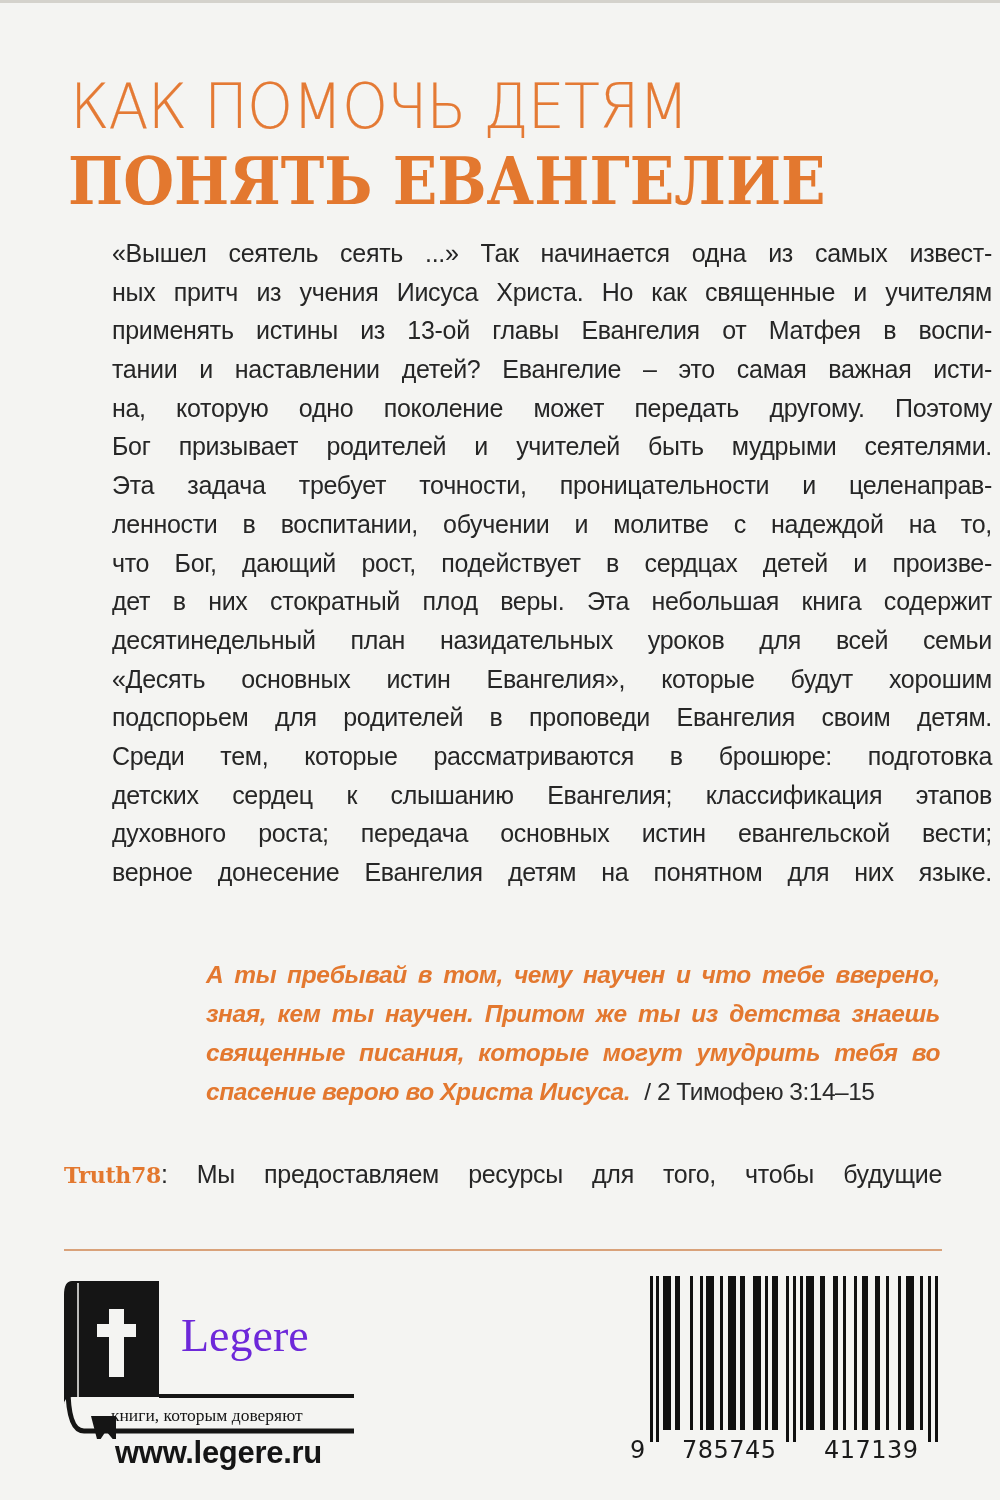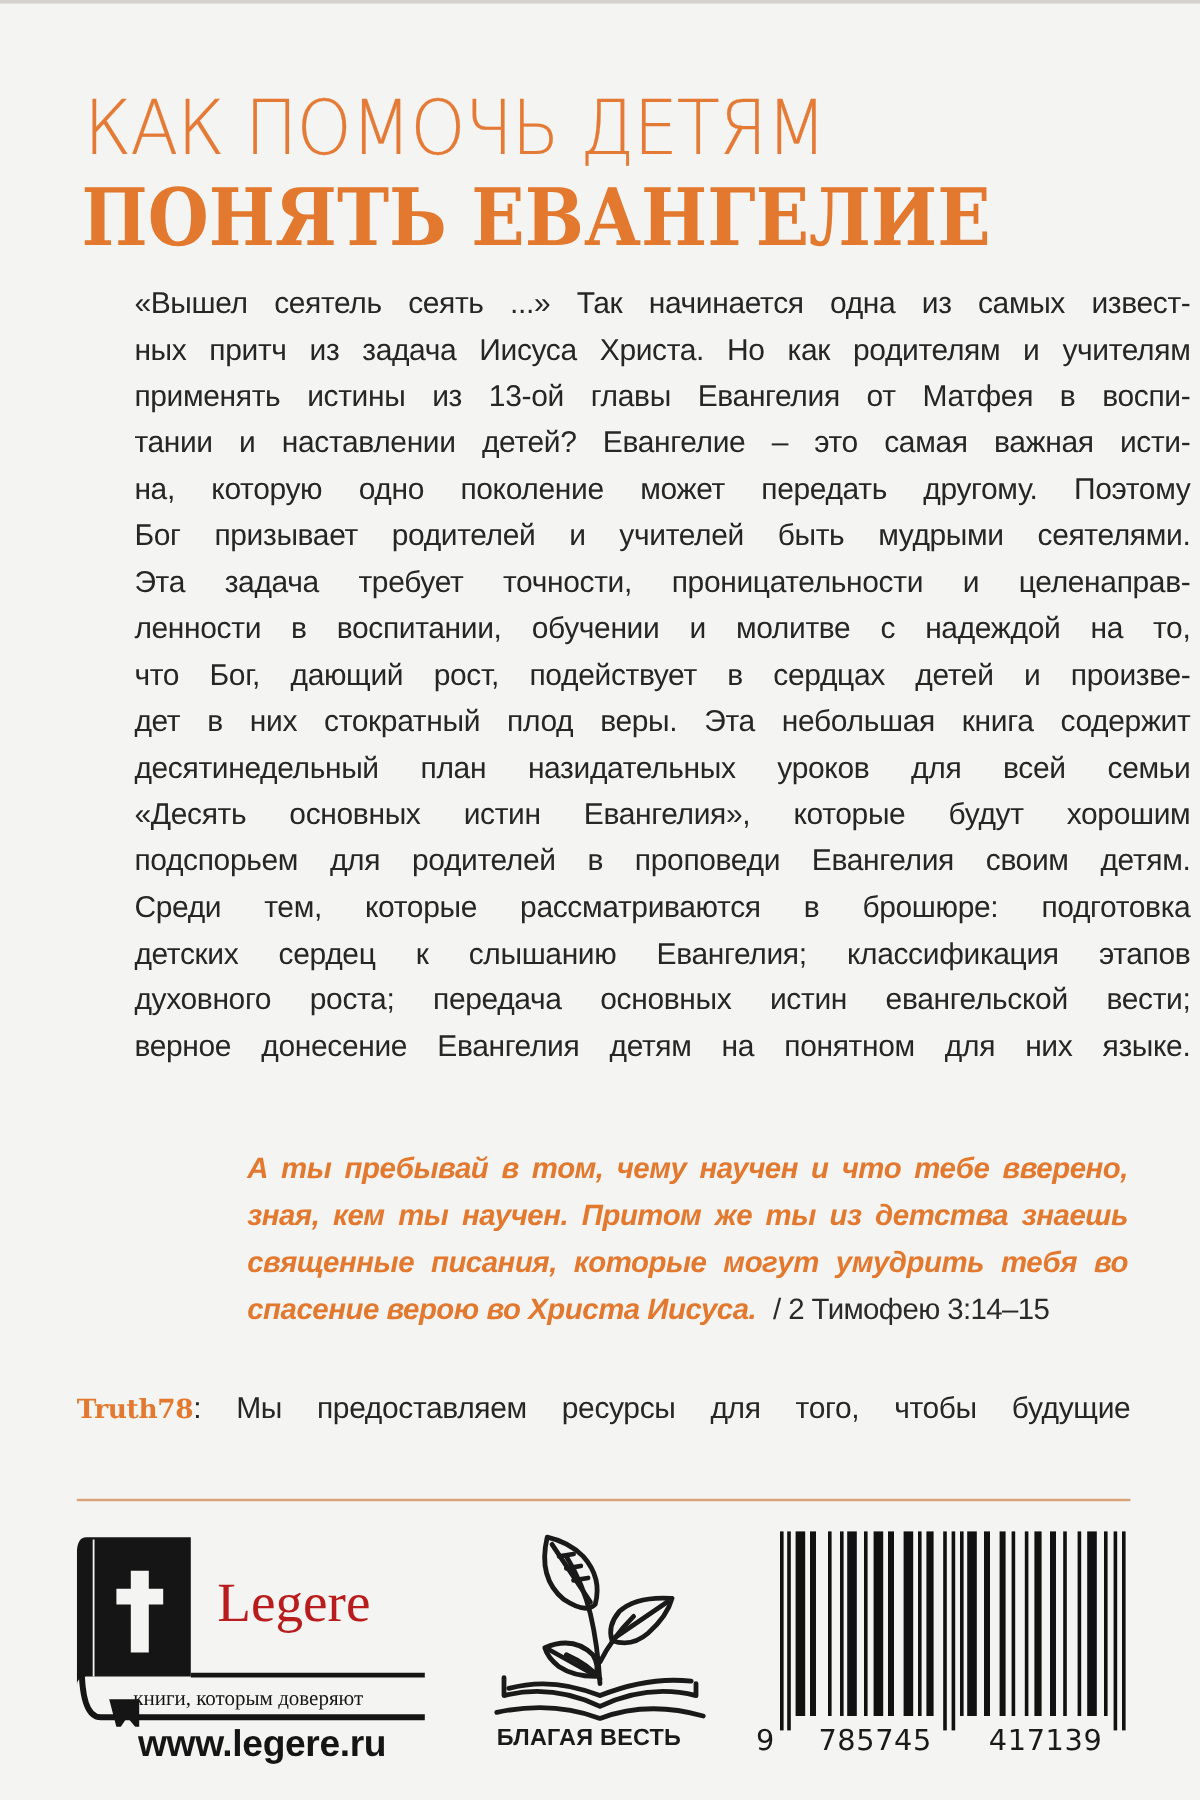--- a/index.html
+++ b/index.html
@@ -54,21 +54,21 @@
     .divider {
       position: absolute; left: 64px; top: 1246px; width: 878px; height: 2px;
       background: #d9a27a;
     }
 
     
     .legere { position: absolute; left: 64px; top: 1276px; width: 300px; height: 190px; }
     .legere .book { position: absolute; left: 0; top: 0; }
     .legere .name {
       position: absolute; left: 117px; top: 30px;
-      font-family: "Liberation Serif", serif; font-size: 46px; color: #b91c1c;
+      font-family: "Liberation Serif", serif; font-size: 46px; color: #6d28d9;
     }
     .legere .tag {
       position: absolute; left: 47px; top: 126px;
       font-family: "Liberation Serif", serif; font-size: 17.5px; color: #151515; white-space: nowrap;
     }
     .legere .url {
       position: absolute; left: 51px; top: 156px;
       font-family: "Liberation Sans", sans-serif; font-weight: bold; font-size: 31px; color: #151515; white-space: nowrap;
       letter-spacing: -0.3px;
     }
@@ -96,21 +96,21 @@
 </head>
 <body>
 
 <div class="page">
 
   <div class="title-1">КАК ПОМОЧЬ ДЕТЯМ</div>
   <div class="title-2">ПОНЯТЬ ЕВАНГЕЛИЕ</div>
 
   <div class="body-text">
     <span class="ln">«Вышел сеятель сеять ...» Так начинается одна из самых извест-</span>
-    <span class="ln">ных притч из задача Иисуса Христа. Но как родителям и учителям</span>
+    <span class="ln">ных притч из учения Иисуса Христа. Но как священные и учителям</span>
     <span class="ln">применять истины из 13-ой главы Евангелия от Матфея в воспи-</span>
     <span class="ln">тании и наставлении детей? Евангелие – это самая важная исти-</span>
     <span class="ln">на, которую одно поколение может передать другому. Поэтому</span>
     <span class="ln">Бог призывает родителей и учителей быть мудрыми сеятелями.</span>
     <span class="ln">Эта задача требует точности, проницательности и целенаправ-</span>
     <span class="ln">ленности в воспитании, обучении и молитве с надеждой на то,</span>
     <span class="ln">что Бог, дающий рост, подействует в сердцах детей и произве-</span>
     <span class="ln">дет в них стократный плод веры. Эта небольшая книга содержит</span>
     <span class="ln">десятинедельный план назидательных уроков для всей семьи</span>
     <span class="ln">«Десять основных истин Евангелия», которые будут хорошим</span>
@@ -146,45 +146,20 @@
       <path d="M95 117 H290" fill="none" stroke="#151515" stroke-width="4"></path>
       <path d="M20 125 Q12 125 12 135 Q12 144 22 144 H36" fill="none" stroke="#f4f4f2" stroke-width="3"></path>
 
       <path d="M27 137 L52 137 L52 164 L42 152 L34 164 Z" fill="#151515"></path>
     </svg>
     <div class="name">Legere</div>
     <div class="tag">книги, которым доверяют</div>
     <div class="url">www.legere.ru</div>
   </div>
 
-  <div class="bv">
-    <svg width="200" height="160" viewBox="0 0 200 160">
-      <g fill="none" stroke="#1a1a1a" stroke-width="4" stroke-linecap="round" stroke-linejoin="round">
-
-        <path d="M100 128 Q98 95 92 70 Q86 45 72 22"></path>
-        <path d="M100 110 Q110 90 128 72"></path>
-        <path d="M100 124 Q90 112 72 104"></path>
-
-        <path d="M56 6 Q48 40 70 58 Q88 70 96 62 Q102 40 86 22 Q74 10 56 6 Z"></path>
-        <path d="M60 12 L92 60"></path>
-        <path d="M66 22 L78 20 M72 32 L84 30 M78 42 L90 40"></path>
-
-        <path d="M160 57 Q130 55 116 68 Q106 80 110 92 Q126 98 140 86 Q156 72 160 57 Z"></path>
-        <path d="M156 60 L112 90"></path>
-
-        <path d="M54 98 Q78 88 94 104 Q100 114 96 122 Q78 122 66 114 Q56 106 54 98 Z"></path>
-        <path d="M58 100 L94 120"></path>
-
-        <path d="M20 123 L20 138 Q60 128 100 147 Q140 128 180 138 L180 128"></path>
-        <path d="M24 132 Q60 122 100 138 Q140 122 176 126"></path>
-        <path d="M14 152 Q60 142 100 157 Q140 142 186 155"></path>
-      </g>
-    </svg>
-    <div class="label">БЛАГАЯ ВЕСТЬ</div>
-  </div>
 
   <div class="barcode">
     <svg width="320" height="170" viewBox="0 0 320 170">
       <g fill="#111">
 
         <rect x="22" y="0" width="3" height="166"></rect>
         <rect x="28" y="0" width="3" height="166"></rect>
 
         <rect x="35" y="0" width="8" height="154"></rect>
         <rect x="47" y="0" width="5" height="154"></rect>

